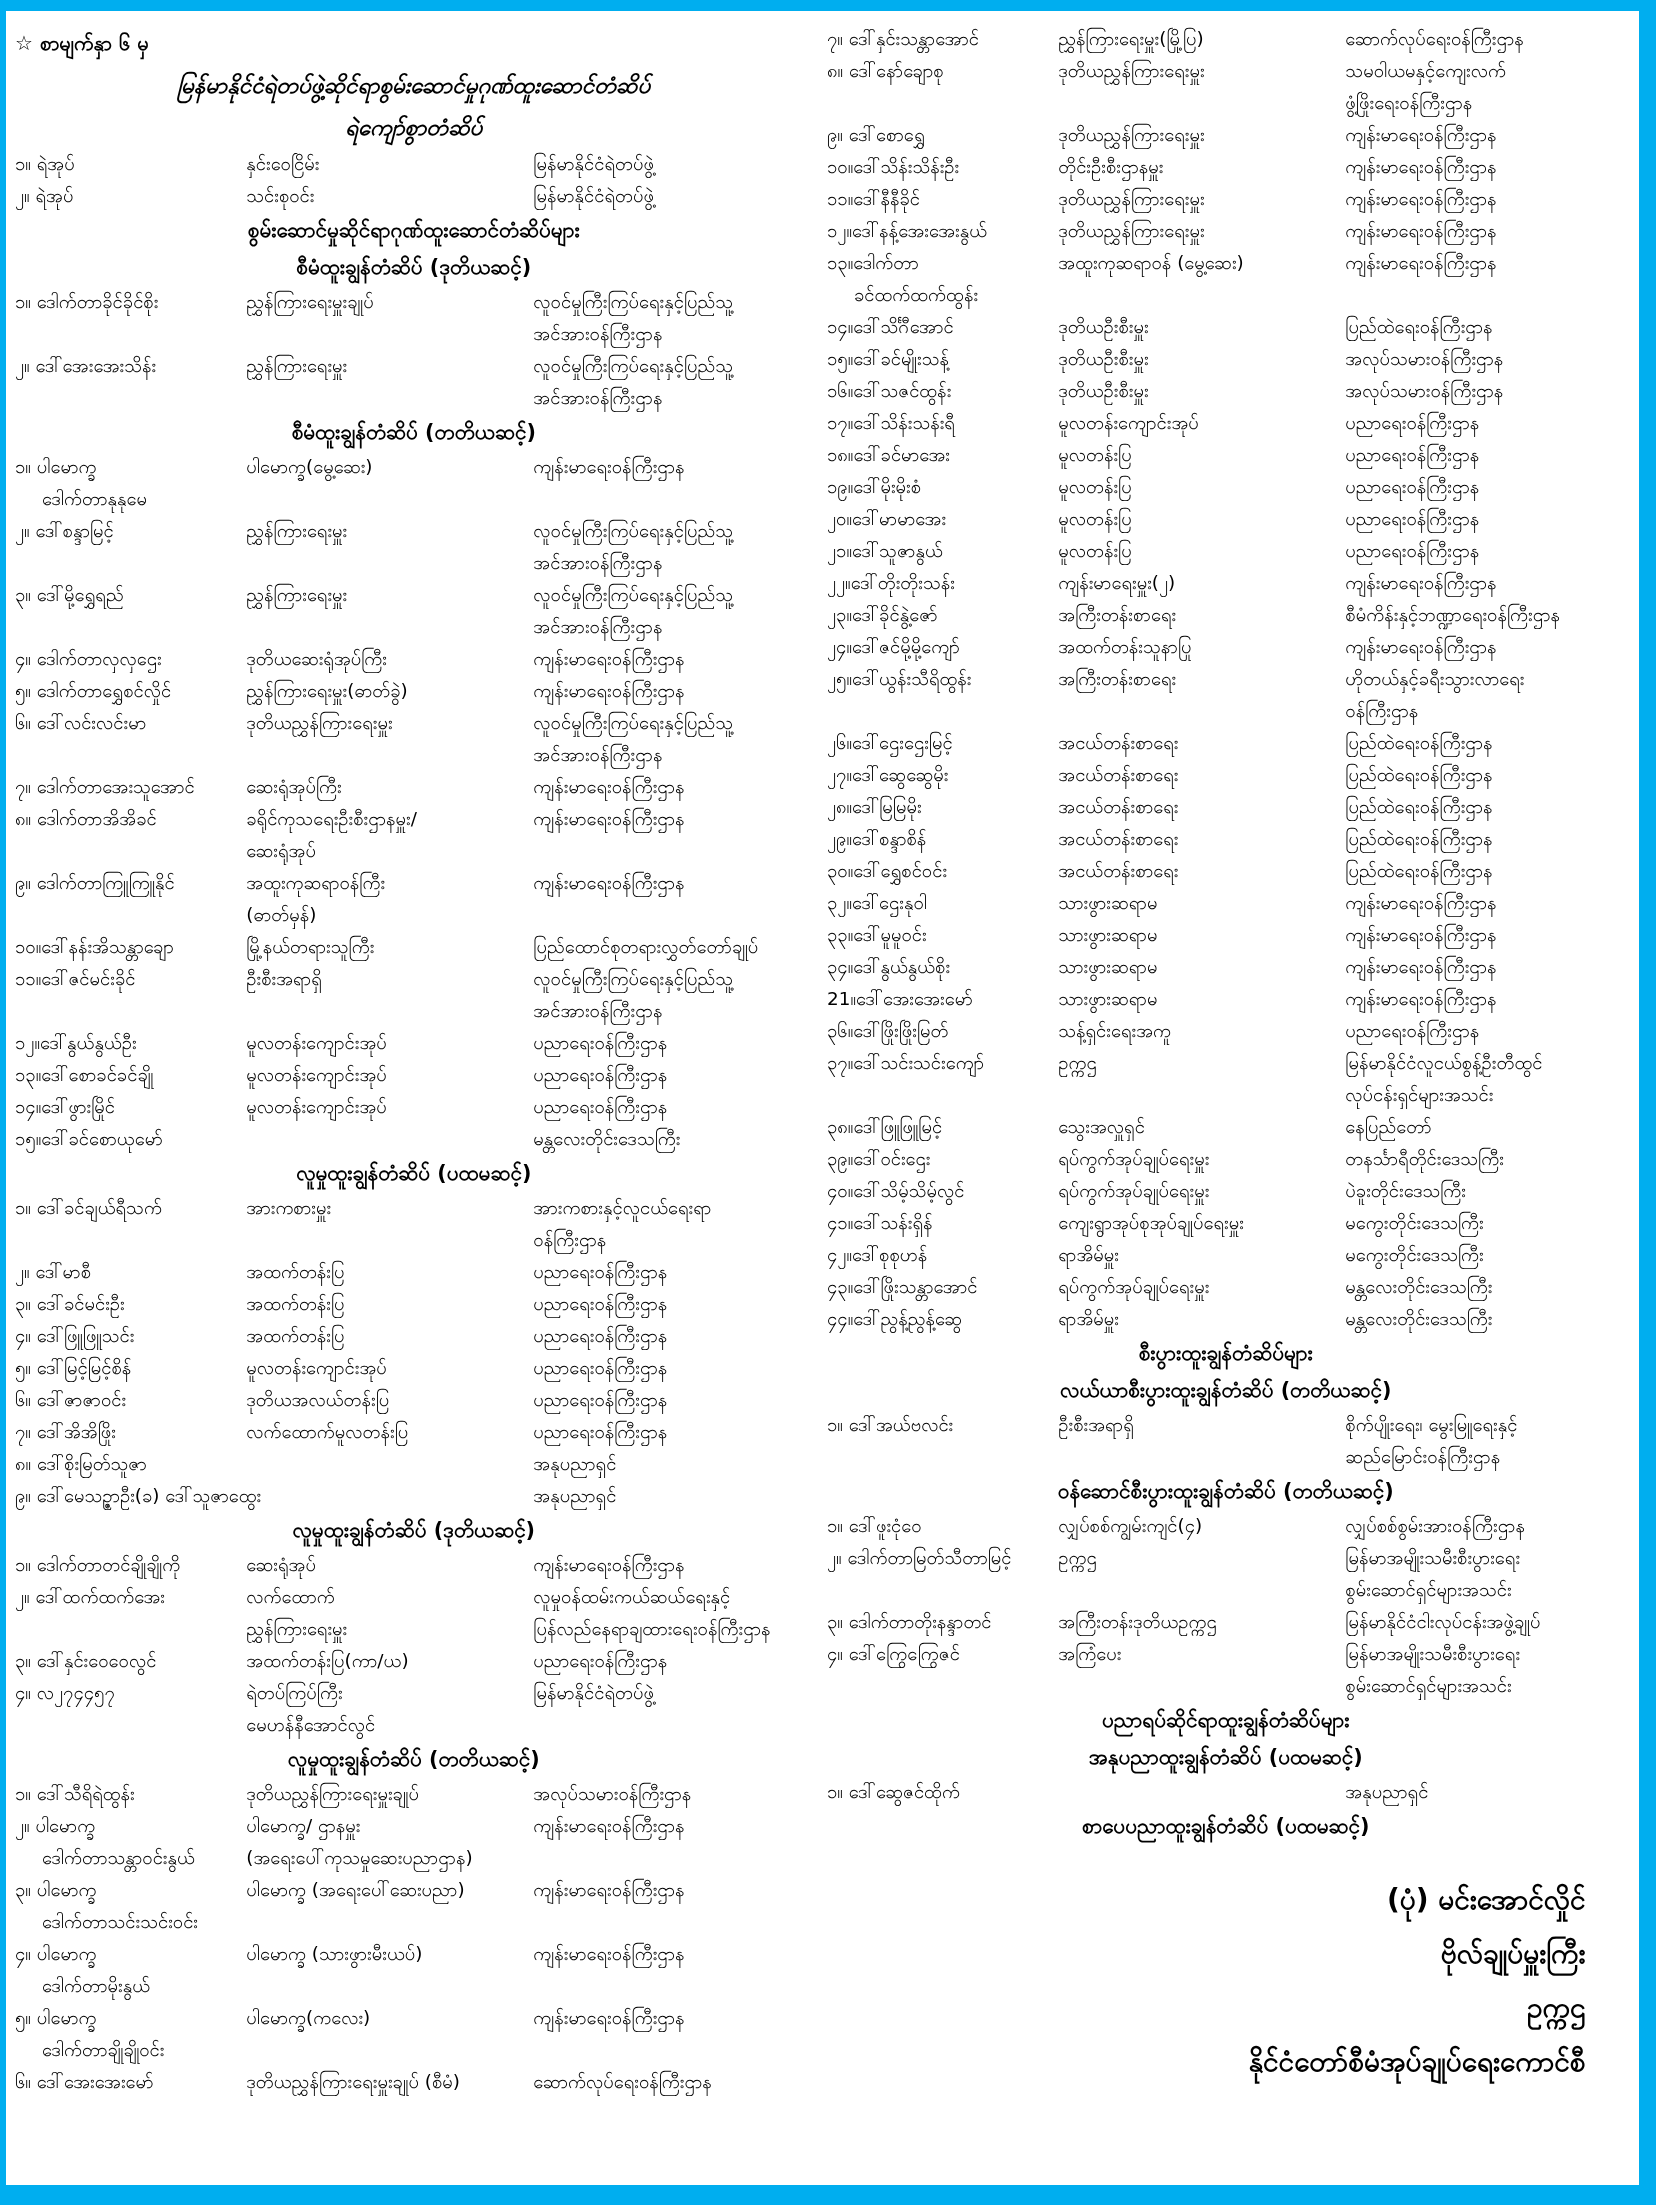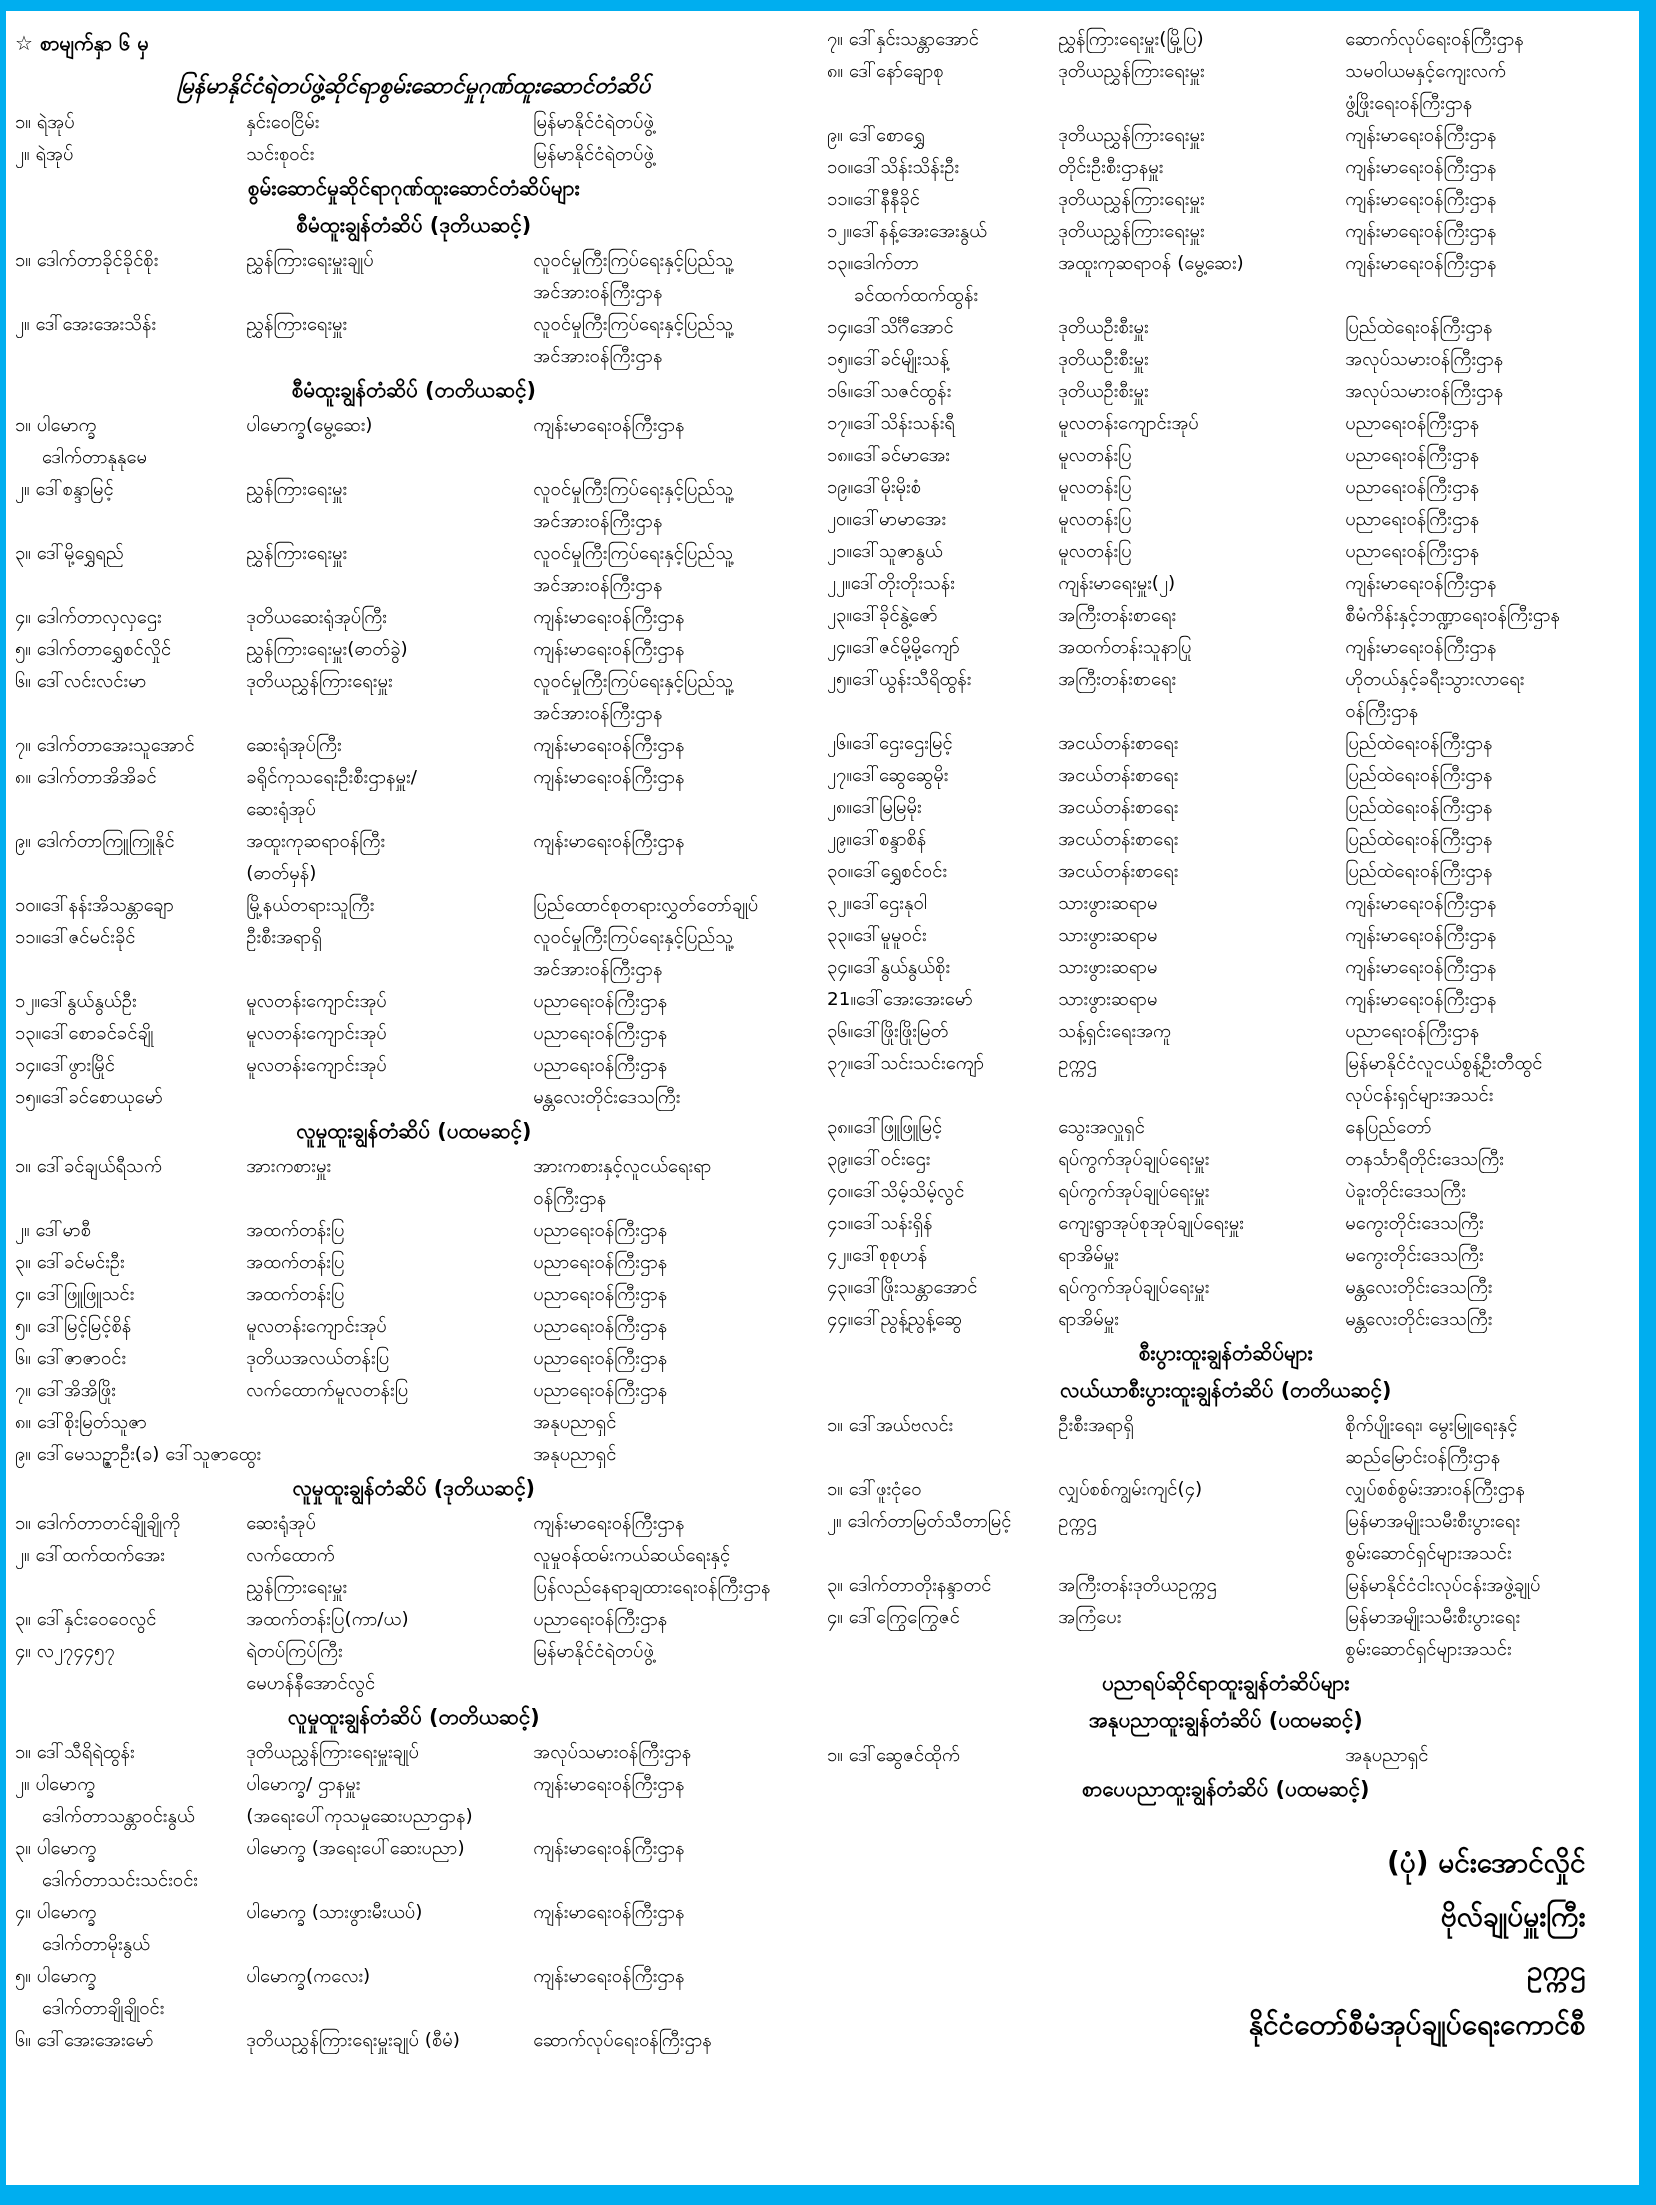--- a/index.html
+++ b/index.html
@@ -45,20 +45,21 @@
     font-size:28px;font-weight:bold;line-height:54px;white-space:nowrap;
   }
 </style>
 </head>
 <body>
 
 <div class="frame">
   <div class="col" id="col-0">
       <div class="pageref">☆ စာမျက်နှာ ၆ မှ</div>
       <div class="heading big">မြန်မာနိုင်ငံရဲတပ်ဖွဲ့ဆိုင်ရာစွမ်းဆောင်မှုဂုဏ်ထူးဆောင်တံဆိပ်</div>
+      <div class="heading big">ရဲကျော်စွာတံဆိပ်</div>
       <div class="row">
         <div class="cell cell-name">
           <div class="ln">၁။ ရဲအုပ်</div>
         </div>
         <div class="cell cell-position">
           <div class="ln">နှင်းဝေငြိမ်း</div>
         </div>
         <div class="cell cell-department">
           <div class="ln">မြန်မာနိုင်ငံရဲတပ်ဖွဲ့</div>
         </div>
@@ -908,20 +909,21 @@
           <div class="ln">၁။ ဒေါ်အယ်ဗလင်း</div>
         </div>
         <div class="cell cell-position">
           <div class="ln">ဦးစီးအရာရှိ</div>
         </div>
         <div class="cell cell-department">
           <div class="ln">စိုက်ပျိုးရေး၊ မွေးမြူရေးနှင့်</div>
           <div class="ln cont">ဆည်မြောင်းဝန်ကြီးဌာန</div>
         </div>
       </div>
+      <div class="heading">ဝန်ဆောင်စီးပွားထူးချွန်တံဆိပ် (တတိယဆင့်)</div>
       <div class="row">
         <div class="cell cell-name">
           <div class="ln">၁။ ဒေါ်ဖူးငုံဝေ</div>
         </div>
         <div class="cell cell-position">
           <div class="ln">လျှပ်စစ်ကျွမ်းကျင်(၄)</div>
         </div>
         <div class="cell cell-department">
           <div class="ln">လျှပ်စစ်စွမ်းအားဝန်ကြီးဌာန</div>
         </div>

